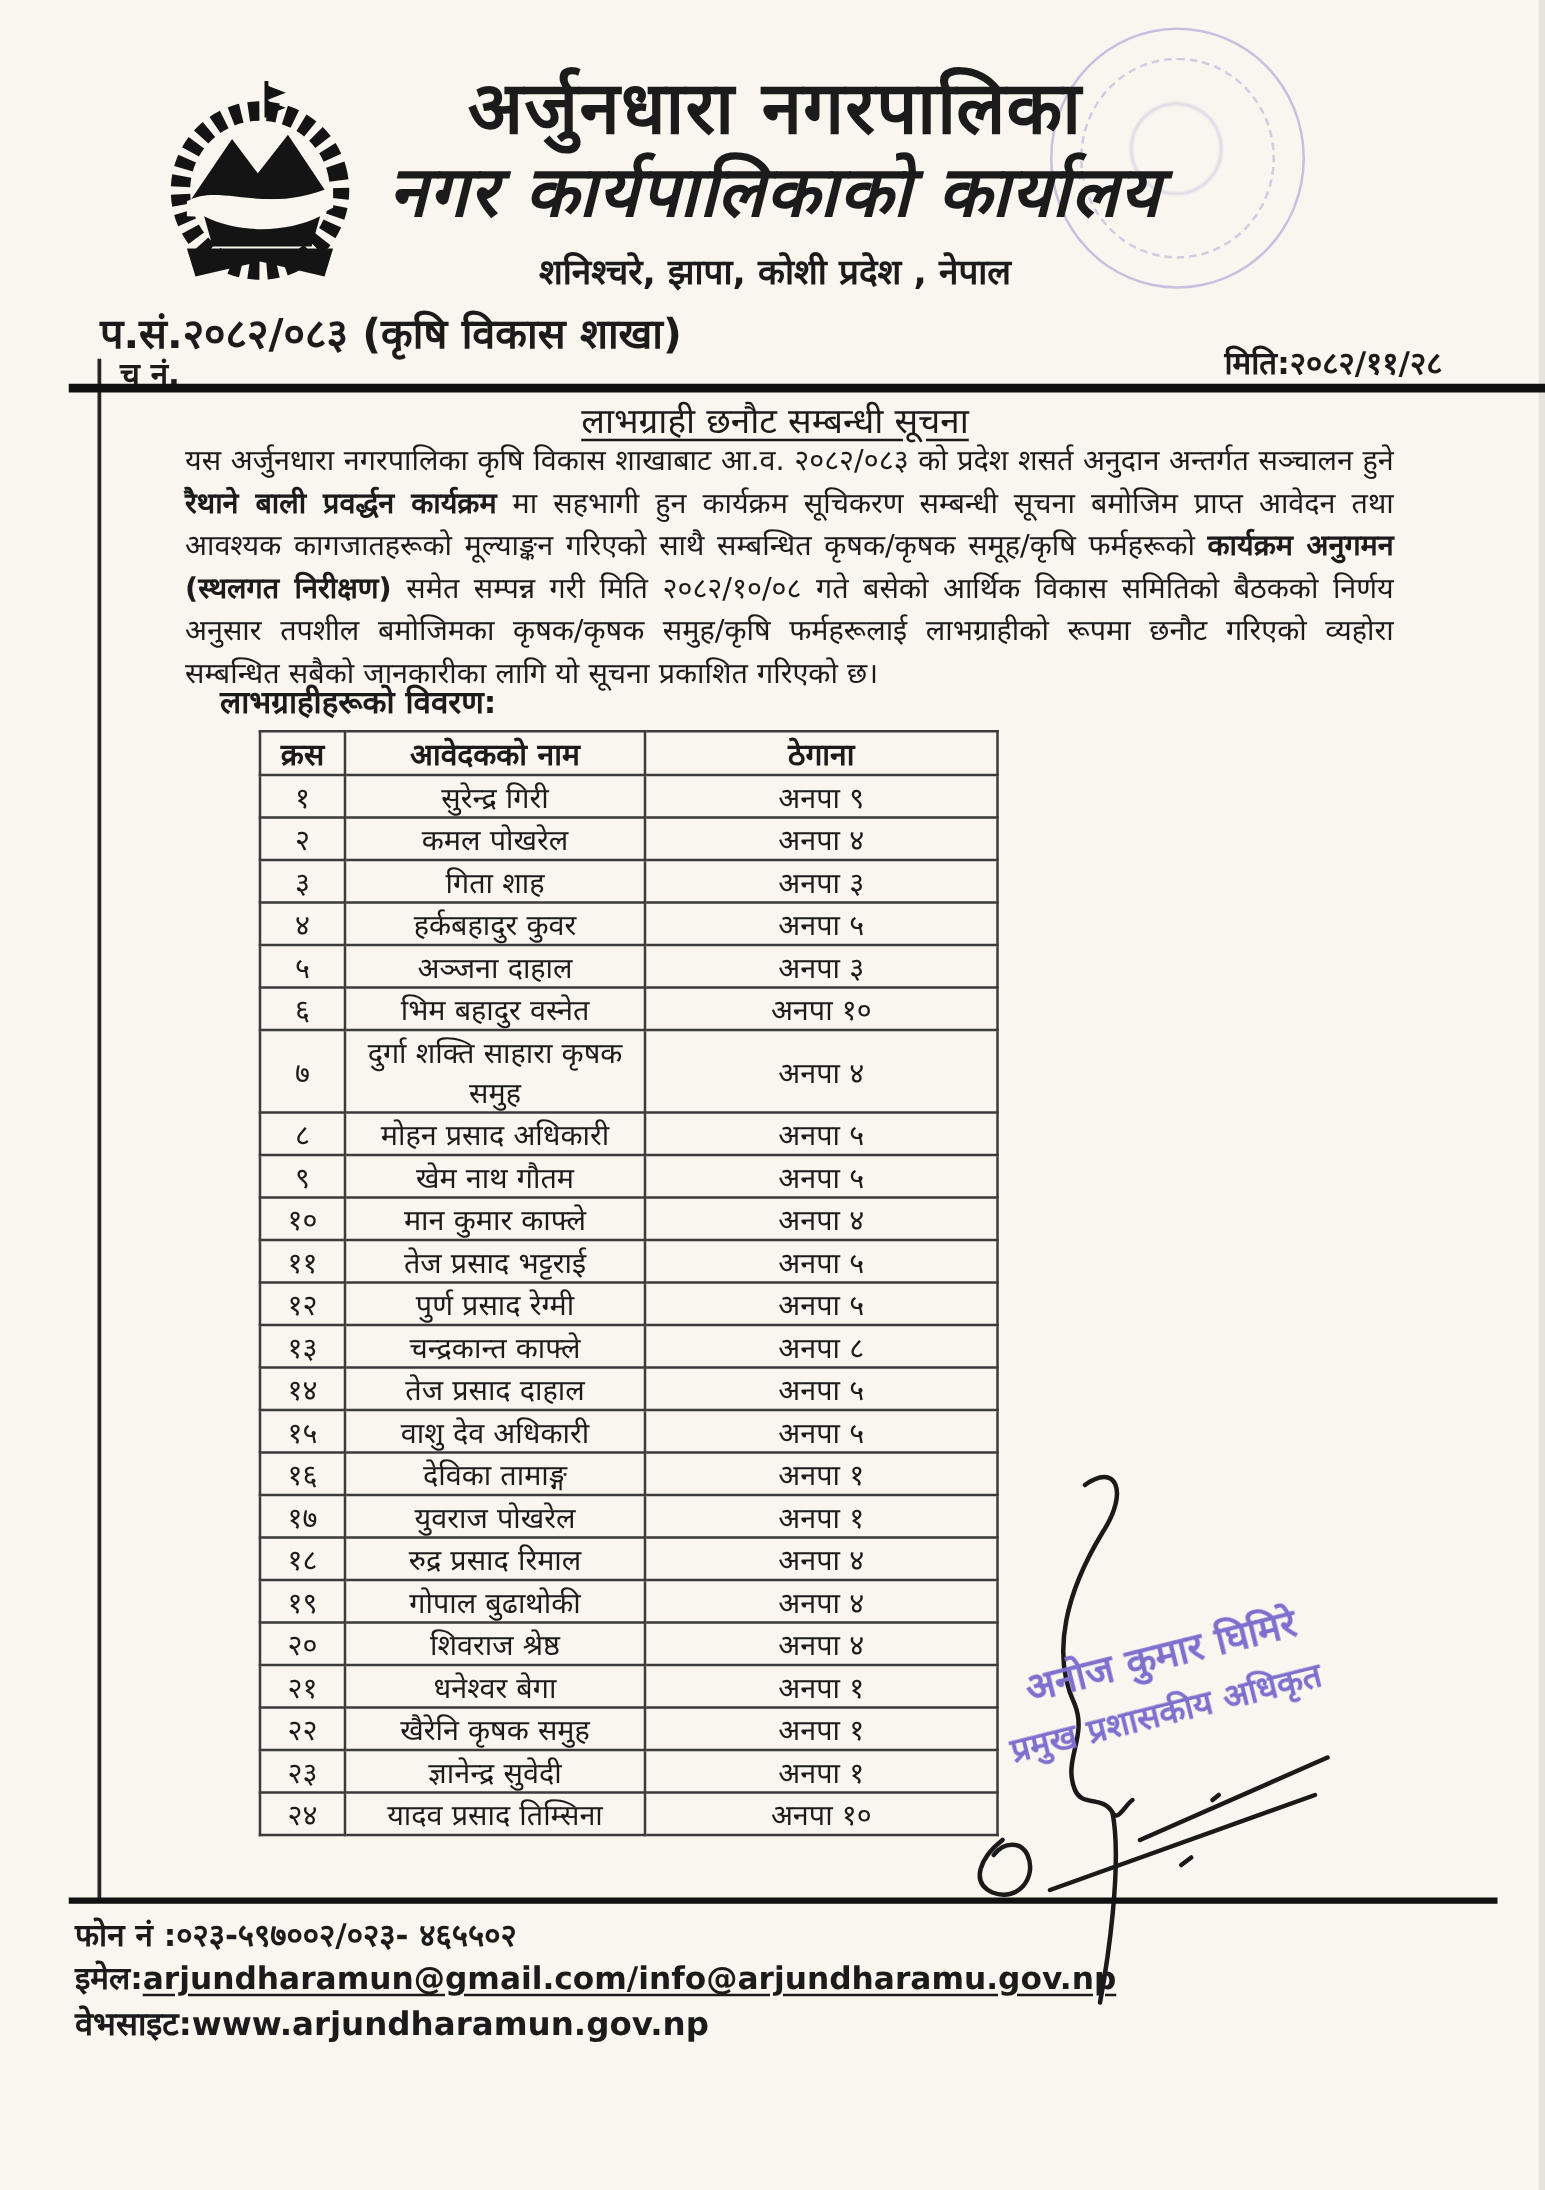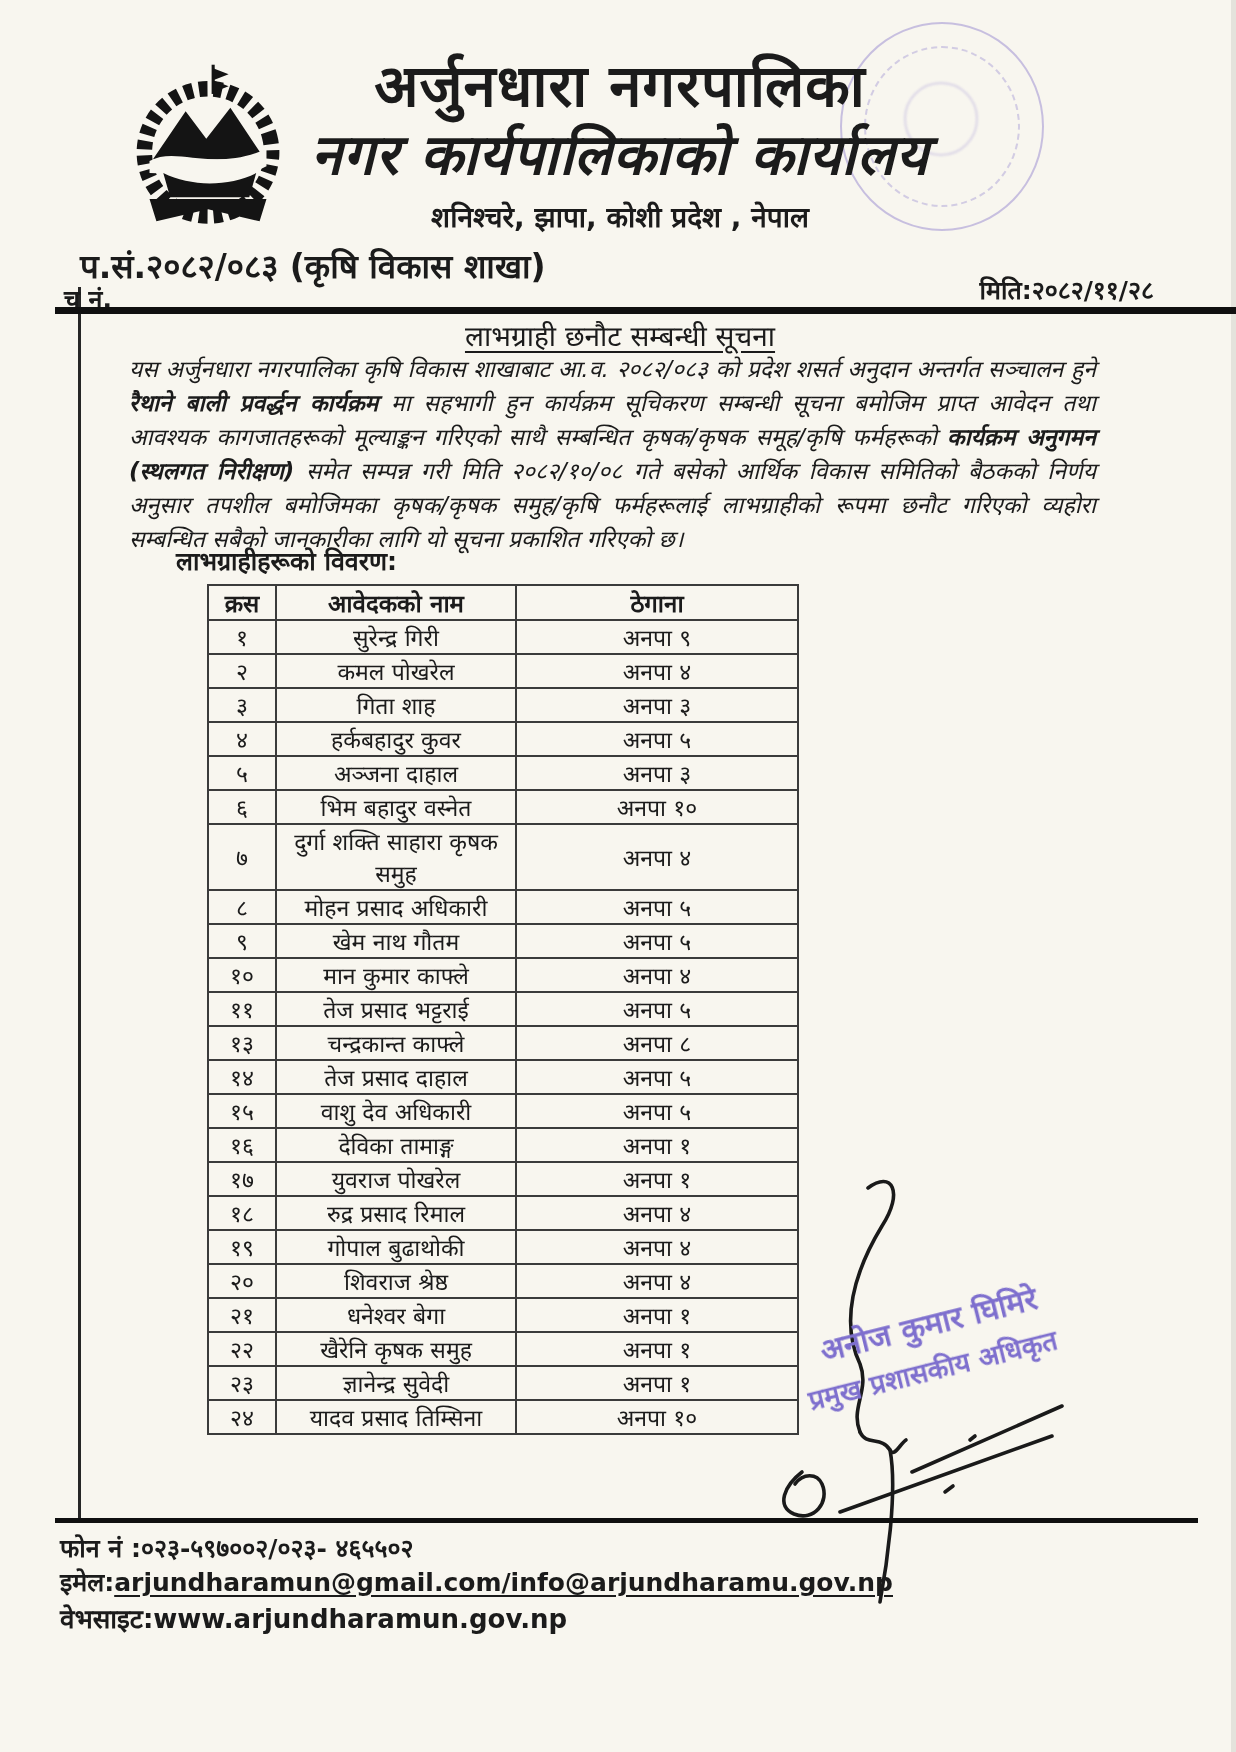--- a/index.html
+++ b/index.html
@@ -10,36 +10,36 @@
     color:#1b1b1b;
   }
   .abs{position:absolute;}
   
   .logo{left:122px;top:60px;width:172px;height:178px;}
   .head-center{left:150px;top:55px;width:940px;text-align:center;}
   .muni{font-size:58px;font-weight:700;letter-spacing:1px;line-height:1.1;}
   .office{font-size:56px;font-weight:700;letter-spacing:1px;line-height:1.15;margin-top:4px;font-style:italic;}
   .addr{font-size:28px;font-weight:700;margin-top:10px;}
   .refno{left:80px;top:243px;font-size:33px;font-weight:700;}
-  .chno{left:64px;top:281px;font-size:25px;font-weight:700;}
+  .chno{left:96px;top:281px;font-size:25px;font-weight:700;}
   .date{right:82px;top:272px;font-size:25px;font-weight:700;}
   .rule-top{left:55px;top:307px;width:1181px;height:7px;background:#101010;}
   .edge-left{left:78px;top:287px;width:3px;height:1233px;background:#262626;}
   .edge-right{right:0;top:0;width:5px;height:1752px;background:rgba(60,60,60,0.10);}
   
   .stamp-top{left:840px;top:22px;width:200px;height:205px;border:2px solid rgba(112,94,196,0.45);
     border-radius:50%;opacity:.8;}
   .stamp-top-inner{position:absolute;left:22px;top:22px;right:22px;bottom:22px;
     border:2px dashed rgba(112,94,196,0.35);border-radius:50%;}
   .stamp-top-core{position:absolute;left:62px;top:58px;width:70px;height:70px;
     border:2px solid rgba(112,94,196,0.28);border-radius:50%;filter:blur(1px);}
   
   .title-wrap{left:150px;top:316px;width:940px;text-align:center;}
   .title{font-size:28px;font-weight:400;text-decoration:underline;text-underline-offset:5px;}
-  .body-par{left:129px;top:352px;width:967px;font-size:23px;line-height:34px;text-align:justify;font-style:italic;}
+  .body-par{left:148px;top:352px;width:967px;font-size:23px;line-height:34px;text-align:justify;}
   .seg-bold{font-weight:700;}
   .list-label{left:176px;top:543px;font-size:25px;font-weight:700;}
   
   .btable{left:207px;top:584px;border-collapse:collapse;background:transparent;padding-left:32px;}
   .btable th,.btable td{border:2px solid #3b3b3b;text-align:center;vertical-align:middle;
     padding:0 8px;box-sizing:border-box;}
   .btable th{height:35px;font-size:24px;font-weight:700;}
   .btable td{height:32px;font-size:23px;font-weight:400;}
   .col-sn{width:68px;}
   .col-name{width:240px;}
@@ -160,20 +160,25 @@
         <td>अनपा ५</td>
       </tr>
       <tr>
         <td>१०</td>
         <td>मान कुमार काफ्ले</td>
         <td>अनपा ४</td>
       </tr>
       <tr>
         <td>११</td>
         <td>तेज प्रसाद भट्टराई</td>
+        <td>अनपा ५</td>
+      </tr>
+      <tr>
+        <td>१२</td>
+        <td>पुर्ण प्रसाद रेग्मी</td>
         <td>अनपा ५</td>
       </tr>
       <tr>
         <td>१३</td>
         <td>चन्द्रकान्त काफ्ले</td>
         <td>अनपा ८</td>
       </tr>
       <tr>
         <td>१४</td>
         <td>तेज प्रसाद दाहाल</td>

